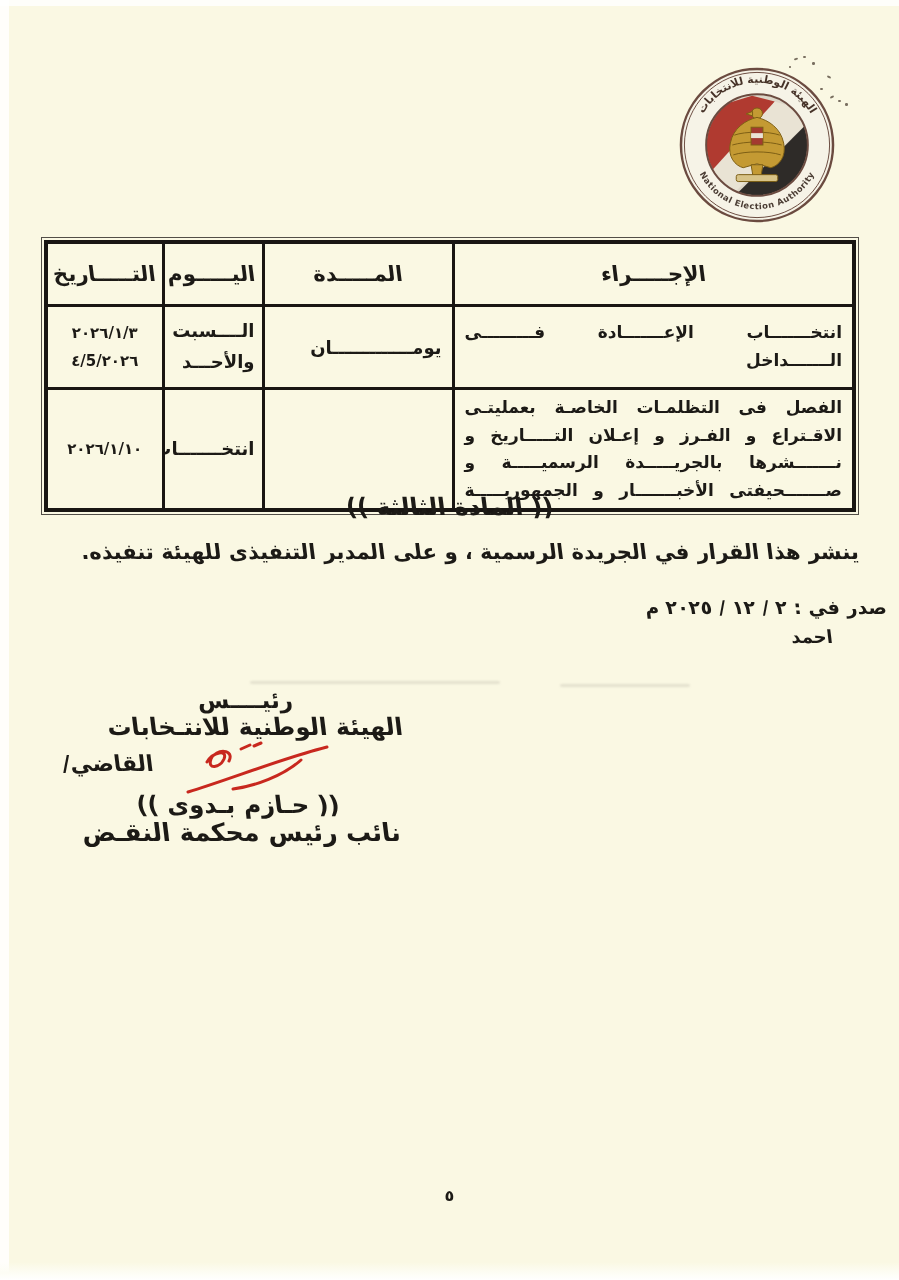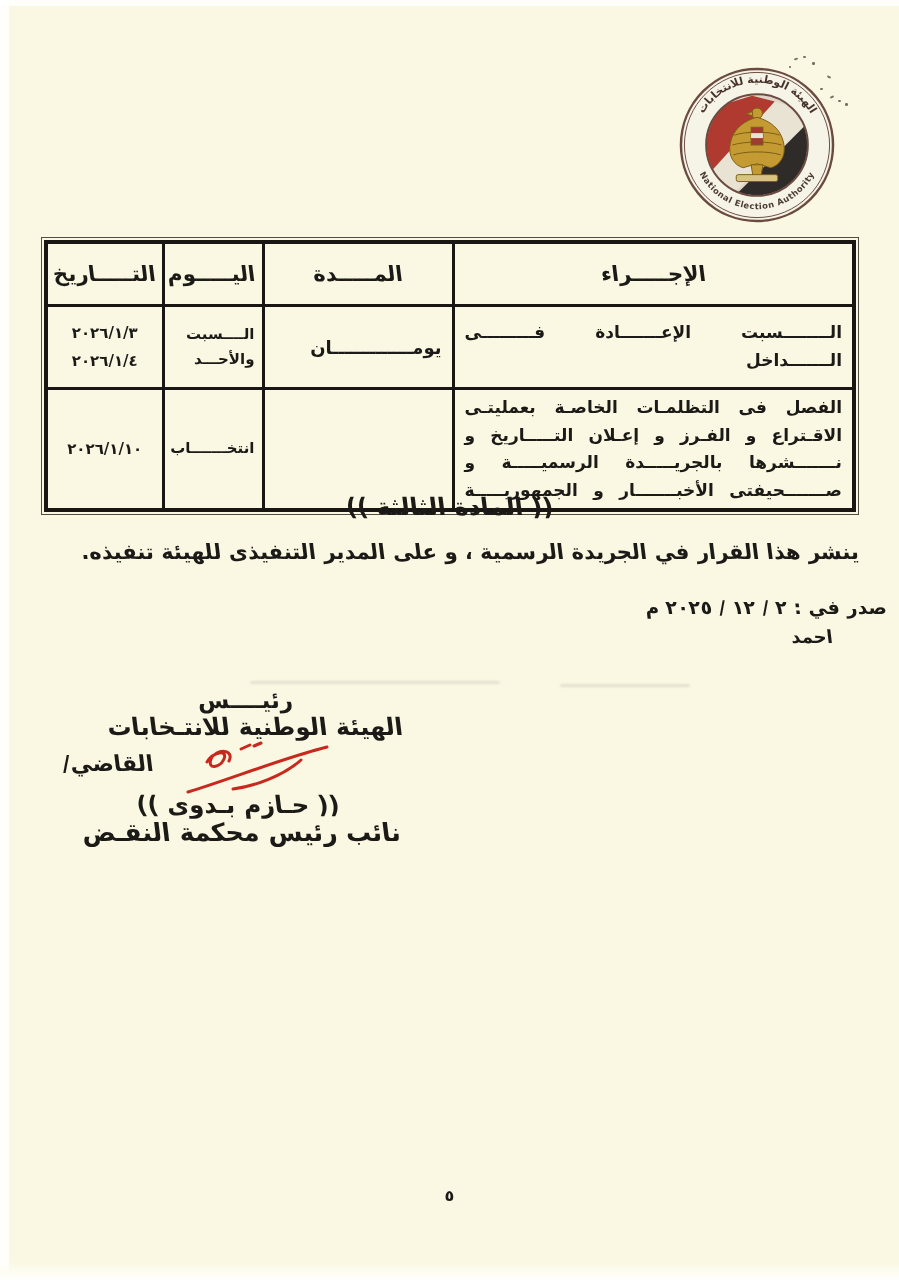--- a/index.html
+++ b/index.html
@@ -26,21 +26,21 @@
     position:absolute;top:240px;right:43px;width:808px;
     border-collapse:collapse;table-layout:fixed;
     border:4px solid #191613;outline:1px solid rgba(25,22,19,.75);outline-offset:2px;
   }
   .doc-table th,.doc-table td{border:3px solid #191613;vertical-align:middle;overflow:hidden;}
   .doc-table th{height:60px;font-size:21px;text-align:center;padding:0 6px;}
   .row-1 td{height:72px;}
   .row-2 td{height:84px;}
   .cell-proc{padding:4px 10px;font-size:17px;line-height:1.62;text-align:justify;text-align-last:justify;}
   .cell-dur{padding:0 10px;font-size:18px;text-align:justify;text-align-last:justify;}
-  .cell-day{padding:0 7px;font-size:15px;line-height:1.7;text-align:justify;text-align-last:justify;}
+  .cell-day{padding:0 7px;font-size:18px;line-height:1.7;text-align:justify;text-align-last:justify;}
   .cell-date{padding:0 4px;font-size:15px;line-height:1.9;text-align:center;white-space:pre-line;}
 
   .article-heading{position:absolute;top:493px;left:0;width:100%;text-align:center;font-size:24px;}
   .article-heading .u{text-decoration:underline double;text-decoration-thickness:1.5px;text-underline-offset:6px;}
   .article-body{position:absolute;top:540px;right:40px;font-size:21px;}
 
   .issued-line{position:absolute;top:596px;right:13px;font-size:19px;
     text-decoration:underline;text-decoration-thickness:2px;text-underline-offset:5px;}
   .issued-note{position:absolute;top:626px;right:66px;font-size:18px;
     text-decoration:underline;text-decoration-thickness:2px;text-underline-offset:4px;}
@@ -120,25 +120,25 @@
         <col style="width:117px">
     </colgroup>
     <tbody>
         <tr>
       <th><span class="ar-skew">الإجـــــراء</span></th>
       <th><span class="ar-skew">المـــــدة</span></th>
       <th><span class="ar-skew">اليـــــوم</span></th>
       <th><span class="ar-skew">التـــــاريخ</span></th>
     </tr>
     <tr class="row-1">
-      <td class="cell-proc">الــــــــسبت الإعـــــــادة فـــــــــى الـــــــداخل</td>
+      <td class="cell-proc">انتخـــــــاب الإعـــــــادة فـــــــــى الـــــــداخل</td>
       <td class="cell-dur">يومـــــــــــــان</td>
       <td class="cell-day">الــــسبت والأحـــد</td>
       <td class="cell-date">٢٠٢٦/١/٣
-٢٠٢٦/١/٤</td>
+٢٠٢٦/5/٤</td>
     </tr>
     <tr class="row-2">
       <td class="cell-proc">الفصل فى التظلمـات الخاصـة بعمليتـى الاقـتراع و الفـرز و إعـلان التـــــاريخ و نـــــــشرها بالجريـــــدة الرسميـــــة و صـــــــحيفتى الأخبـــــــار و الجمهوريـــــة</td>
       <td class="cell-dur"></td>
       <td class="cell-day">انتخـــــــاب</td>
       <td class="cell-date">٢٠٢٦/١/١٠</td>
     </tr>
   </tbody>
     </table>
 

